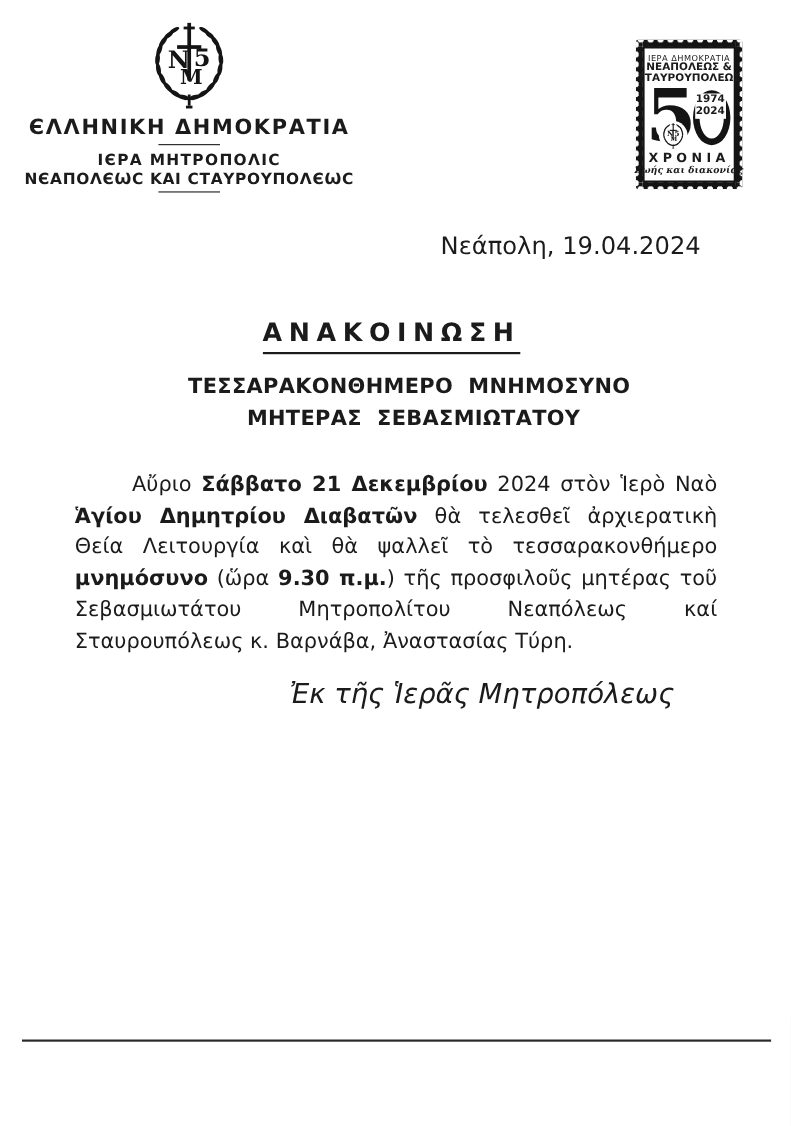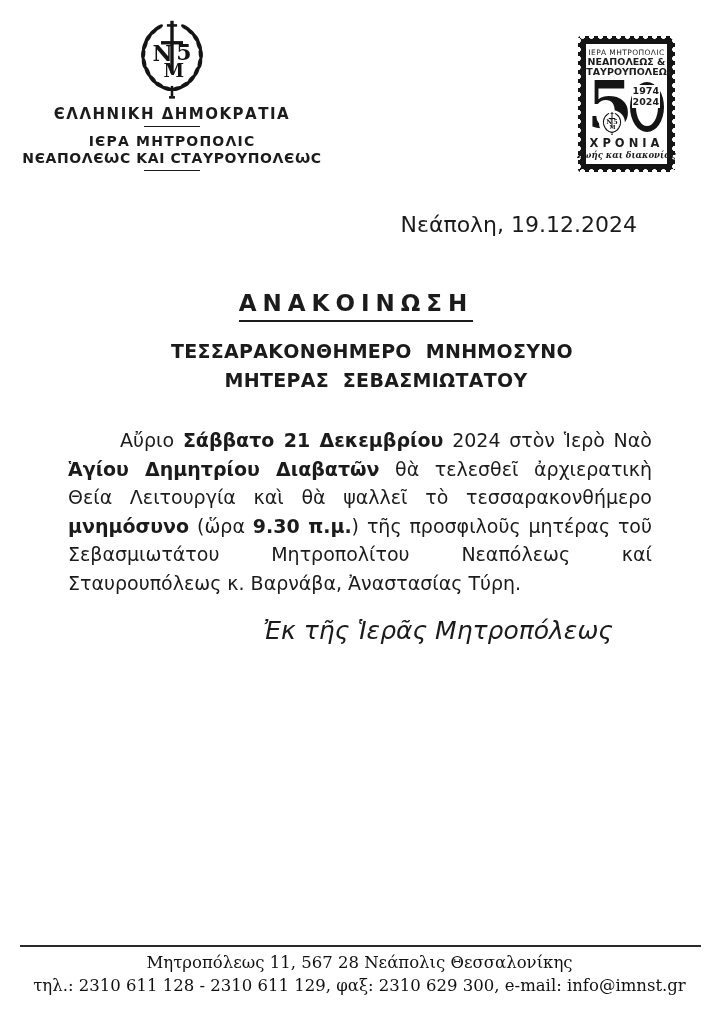--- a/index.html
+++ b/index.html
@@ -3,21 +3,21 @@
 <meta charset="utf-8">
 <style>
   html,body{margin:0;padding:0;background:#e8e8e8;}
   .page{
     position:relative;width:719px;height:1024px;background:#fff;margin:0 auto;
     font-family:"DejaVu Sans",sans-serif;color:#1b1b1b;overflow:hidden;
   }
   
   .header-left{position:absolute;left:22px;top:14px;width:300px;text-align:center;}
   .emblem-lg{width:86px;height:88px;display:block;margin:0 auto 4px auto;}
-  .hdr-line1{font-size:15px;font-weight:bold;letter-spacing:1.5px;line-height:1.15;}
+  .hdr-line1{font-size:19px;font-weight:bold;letter-spacing:1.5px;line-height:1.15;}
   .hdr-line2{font-size:14px;font-weight:bold;letter-spacing:1.2px;margin-top:6px;line-height:1.2;}
   .hdr-line3{font-size:14px;font-weight:bold;letter-spacing:0.6px;line-height:1.2;}
   .hdr-rule{width:56px;border:none;border-top:1.6px solid #1b1b1b;margin:3px auto 0 auto;}
   
   .stamp{
     position:absolute;left:578px;top:36px;width:97px;height:136px;
     background-color:#141414;border-radius:3px;
     background-image:
       radial-gradient(circle at 4.5px 0px,   #fff 2.6px, rgba(255,255,255,0) 3px),
       radial-gradient(circle at 4.5px 6px,   #fff 2.6px, rgba(255,255,255,0) 3px),
@@ -134,48 +134,44 @@
       </svg>
     <div class="hdr-line1">ЄΛΛΗΝΙΚΗ ΔΗΜΟΚΡΑΤΙΑ</div>
     <hr class="hdr-rule">
     <div class="hdr-line2">ΙЄΡΑ ΜΗΤΡΟΠΟΛΙC</div>
     <div class="hdr-line3">ΝЄΑΠΟΛЄѠC ΚΑΙ CΤΑΥΡΟΥΠΟΛЄѠC</div>
     <hr class="hdr-rule">
   </div>
 
   <div class="stamp">
     <div class="stamp-inner">
-      <div class="stamp-t1">ΙΕΡΑ ΜΗΤΡΟΠΟΛΙC</div>
+      <div class="stamp-t1">ΙΕΡΑ ΔΗΜΟΚΡΑΤΙΑ</div>
       <div class="stamp-t2">ΝΕΑΠΟΛΕΩΣ &amp;</div>
       <div class="stamp-t3">ΣΤΑΥΡΟΥΠΟΛΕΩΣ</div>
       <div class="fifty">
         <div class="digit-five">5</div>
         <div class="zero-ring"></div>
         <div class="years">
           <div>1974</div>
           <div>2024</div>
         </div>
         <svg class="emblem-sm">
             <use href="#emblem-sym"></use>
           </svg>
       </div>
       <div class="chronia">ΧΡΟΝΙΑ</div>
       <div class="motto">Ζωής και διακονίας</div>
     </div>
   </div>
 
-  <div class="dateline">Νεάπολη, 19.12.2024</div>
+  <div class="dateline">Νεάπολη, 19.04.2024</div>
 
   <div class="title"><span>ΑΝΑΚΟΙΝΩΣΗ</span></div>
   <div class="subtitle1">ΤΕΣΣΑΡΑΚΟΝΘΗΜΕΡΟ ΜΝΗΜΟΣΥΝΟ</div>
   <div class="subtitle2">ΜΗΤΕΡΑΣ ΣΕΒΑΣΜΙΩΤΑΤΟΥ</div>
 
   <div class="body-par"><span>Αὔριο </span><b>Σάββατο 21 Δεκεμβρίου</b><span> 2024 στὸν Ἱερὸ Ναὸ </span><b>Ἁγίου Δημητρίου Διαβατῶν</b><span> θὰ τελεσθεῖ ἀρχιερατικὴ Θεία Λειτουργία καὶ θὰ ψαλλεῖ τὸ τεσσαρακονθήμερο </span><b>μνημόσυνο</b><span> (ὥρα </span><b>9.30 π.μ.</b><span>) τῆς προσφιλοῦς μητέρας τοῦ Σεβασμιωτάτου Μητροπολίτου Νεαπόλεως καί Σταυρουπόλεως κ. Βαρνάβα, Ἀναστασίας Τύρη.</span></div>
 
   <div class="signature">Ἐκ τῆς Ἱερᾶς Μητροπόλεως</div>
 
   <hr class="footer-rule">
-  <div class="footer">
-    <div class="footer-line1">Μητροπόλεως 11, 567 28 Νεάπολις Θεσσαλονίκης</div>
-    <div class="footer-line2">τηλ.: 2310 611 128 - 2310 611 129, φαξ: 2310 629 300, e-mail: info@imnst.gr</div>
-  </div>
 
 </div>
 
 </body></html>

